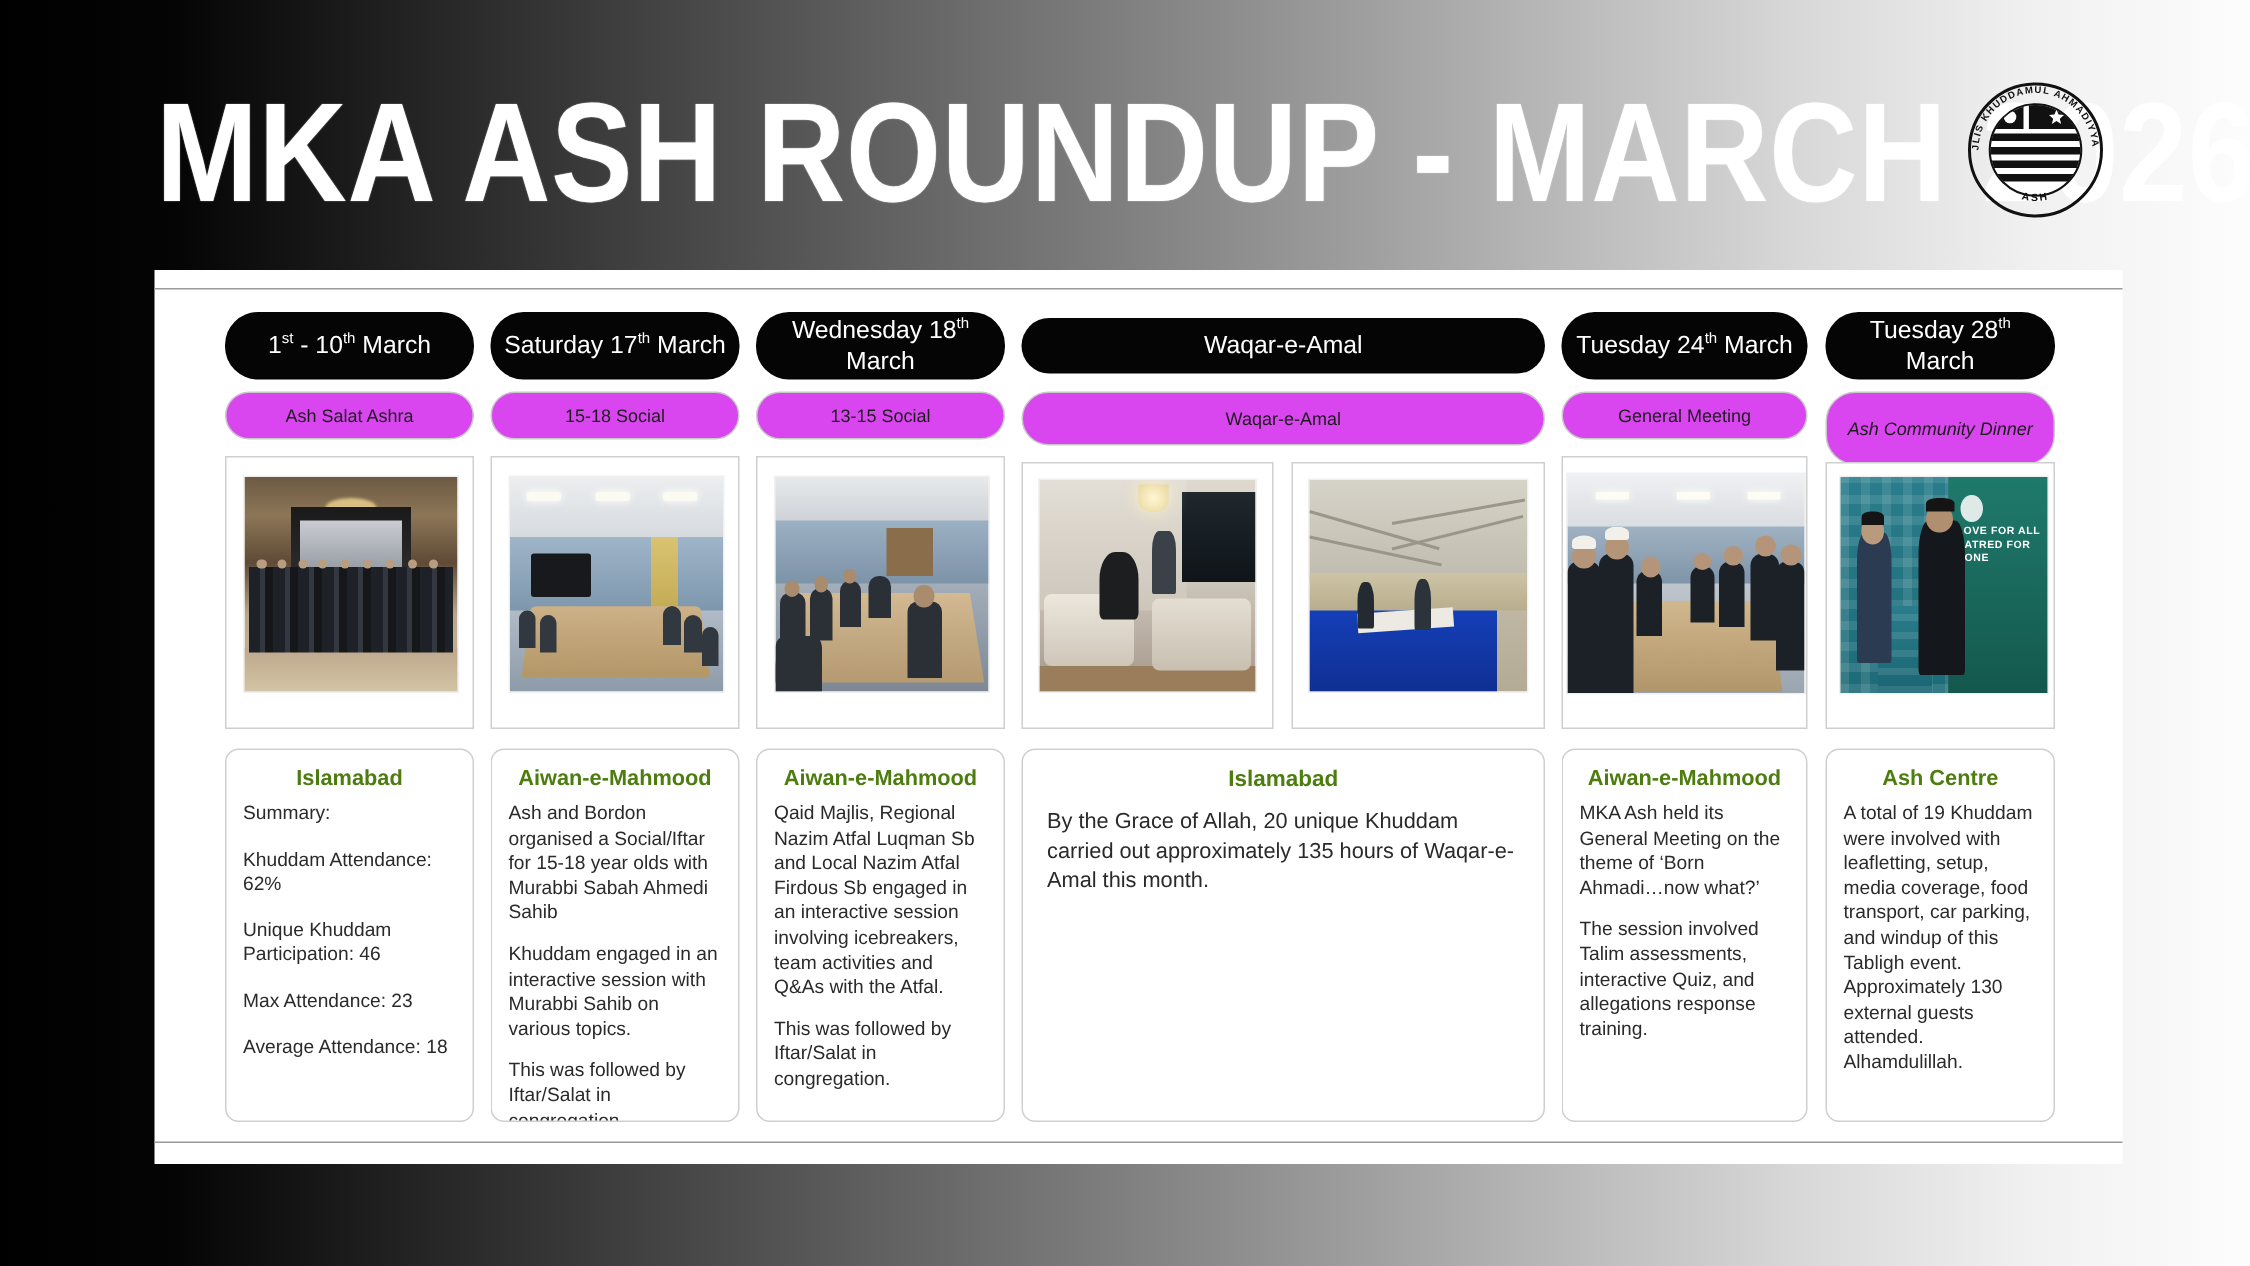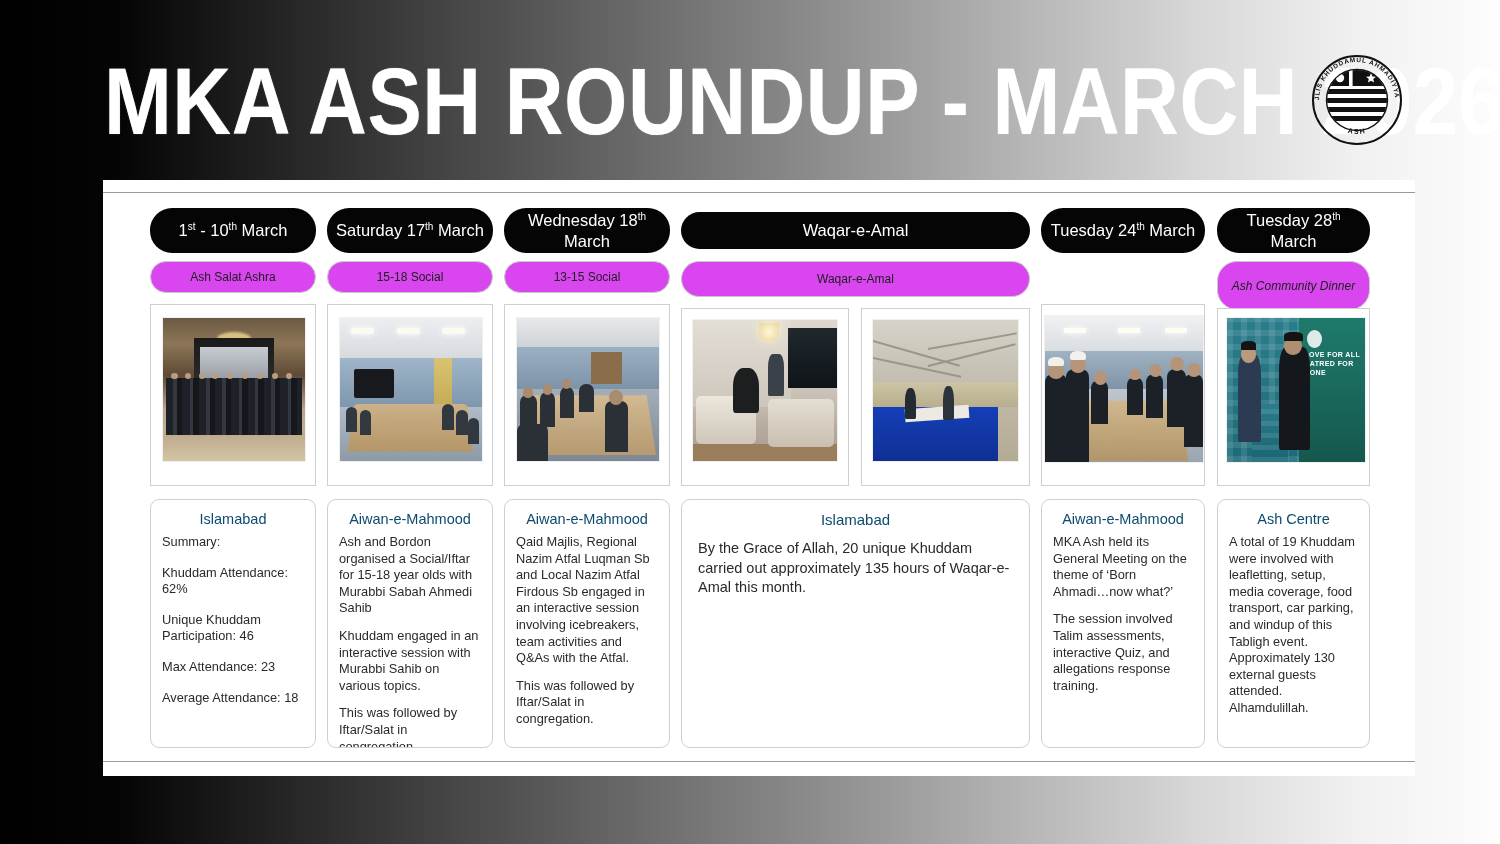--- a/index.html
+++ b/index.html
@@ -160,22 +160,22 @@
     width: 100%;
     background: #ffffff;
     border: 1px solid #cfcfcf;
     border-radius: 9px;
     overflow: hidden;
     padding: 10px 11px 8px 11px;
   }
   .text-card .venue {
     text-align: center;
     font-size: 14.5px;
-    font-weight: 400;
-    color: #0c4a6e;
+    font-weight: 700;
+    color: #4d7c0f;
     line-height: 18px;
     margin-bottom: 6px;
   }
   .text-card .body {
     font-size: 12.8px;
     line-height: 16.6px;
     color: #2a2a2a;
   }
   .text-card .body p { margin: 0 0 11px 0; }
   .text-card .body p:last-child { margin-bottom: 0; }
@@ -488,20 +488,23 @@
           <p>By the Grace of Allah, 20 unique Khuddam carried out approximately 135 hours of Waqar-e-Amal this month.</p>
         </div>
       </div>
     </div>
 
     <div class="col" style="left:891px; width:164px;">
       <div class="date-pill two-line">
         <span><span>Tuesday  24</span><sup>th</sup><span> March</span></span>
       </div>
 
+      <div class="sub-pill" style="top:53px; height:32px;">
+        <span>General Meeting</span>
+      </div>
 
       <div class="photo-card" style="left:0; top:96px; width:164px; height:182px;">
         <div class="photo-inner" style="left:2px; top:10px; width:160px; height:148px;">
           <div class="scene s6">
             <div class="ceil"></div>
             <div class="light" style="left:12%;"></div>
             <div class="light" style="left:46%;"></div>
             <div class="light" style="left:76%;"></div>
             <div class="wall"></div>
             <div class="table"></div>

